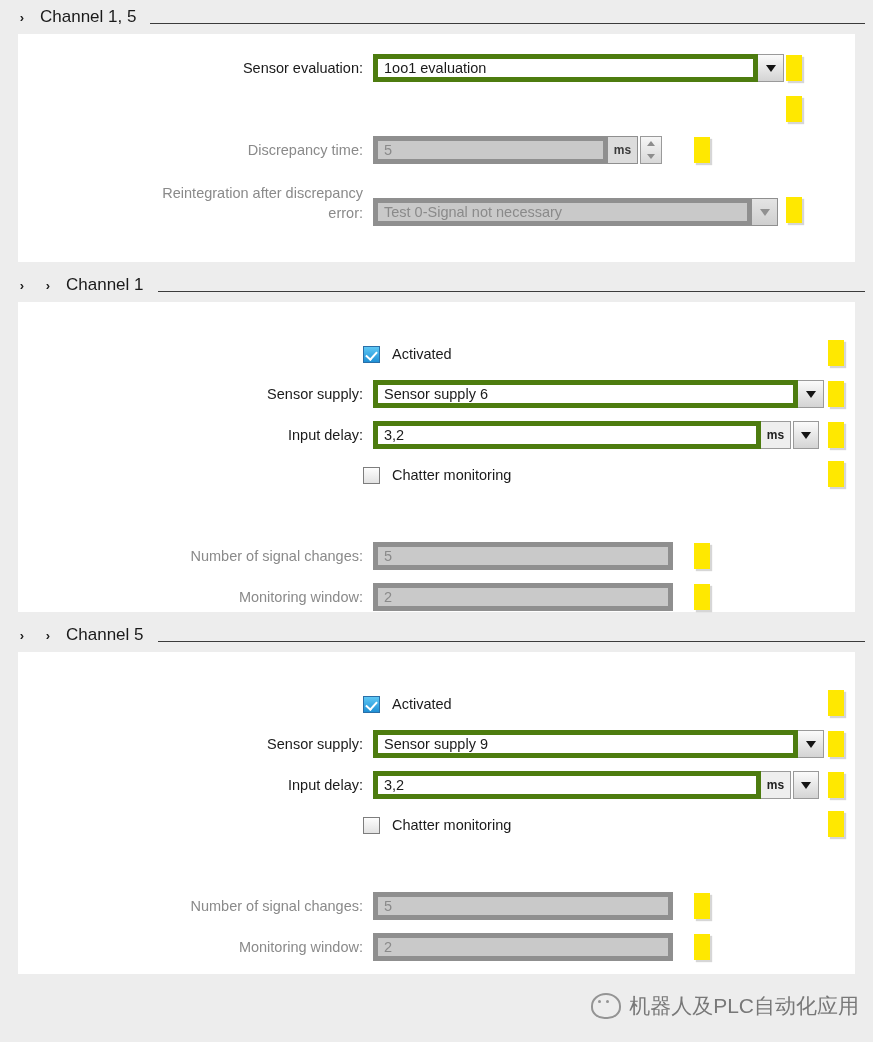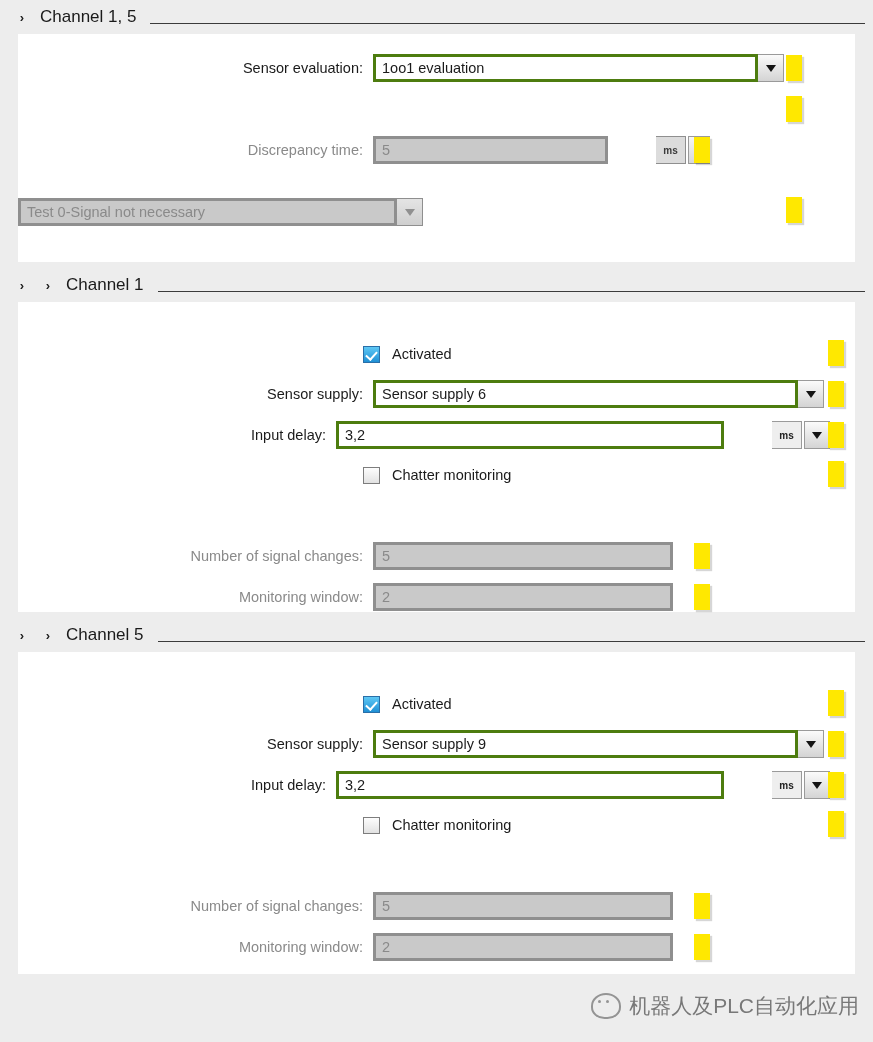--- a/index.html
+++ b/index.html
@@ -74,21 +74,21 @@
     color: #1a1a1a;
   }
   .lbl.dis { color: #8a8a8a; }
   .lbl.two { line-height: 1.35; white-space: normal; }
 
   
   .ctl { display: flex; align-items: stretch; height: 28px; }
 
   .tbox {
     background: #ffffff;
-    border: 3px solid #4d7c0f;
+    border: 5px solid #4d7c0f;
     display: flex;
     align-items: center;
     padding: 0 6px;
     font-size: 14.5px;
     color: #1a1a1a;
     box-sizing: border-box;
   }
   .tbox.dis {
     background: #c9c9c9;
     border-color: #8f8f8f;
@@ -129,26 +129,25 @@
   }
 
   .unit {
     border: 1px solid #9a9a9a;
     border-left: none;
     background: #eeeeee;
     display: flex;
     align-items: center;
     justify-content: center;
     padding: 10px 5px;
-    font-size: 10px;
+    font-size: 12px;
     font-weight: bold;
     color: #222;
     box-sizing: border-box;
     min-width: 30px;
-    margin-left: 48px;
   }
   .unit.dis { background: #dcdcdc; border-color: #8f8f8f; color: #3b3b3b; }
 
   .spin {
     width: 22px;
     border: 1px solid #9a9a9a;
     border-left: none;
     background: linear-gradient(#f6f6f6, #d8d8d8);
     display: flex;
     flex-direction: column;
@@ -255,20 +254,24 @@
       <div class="unit dis" style="border-left:none;">ms</div>
       <div class="spin">
         <span class="tri-up-s"></span>
         <span class="tri-down-s"></span>
       </div>
     </div>
   </div>
   <div class="mark" style="left:676px; top:103px;"></div>
 
   <div class="row" style="top:148px; width:770px; height:44px; align-items:center;">
+    <div class="lbl dis two" style="width:345px;">
+      <div>Reintegration after discrepancy</div>
+      <div>error:</div>
+    </div>
     <div class="ctl" style="align-self:flex-end;">
       <div class="tbox dis" style="width:379px;">Test 0-Signal not necessary</div>
       <div class="arrowbtn dis">
           <span class="tri-down dis"></span>
         </div>
     </div>
   </div>
   <div class="mark" style="left:768px; top:163px;"></div>
 
 </div>

